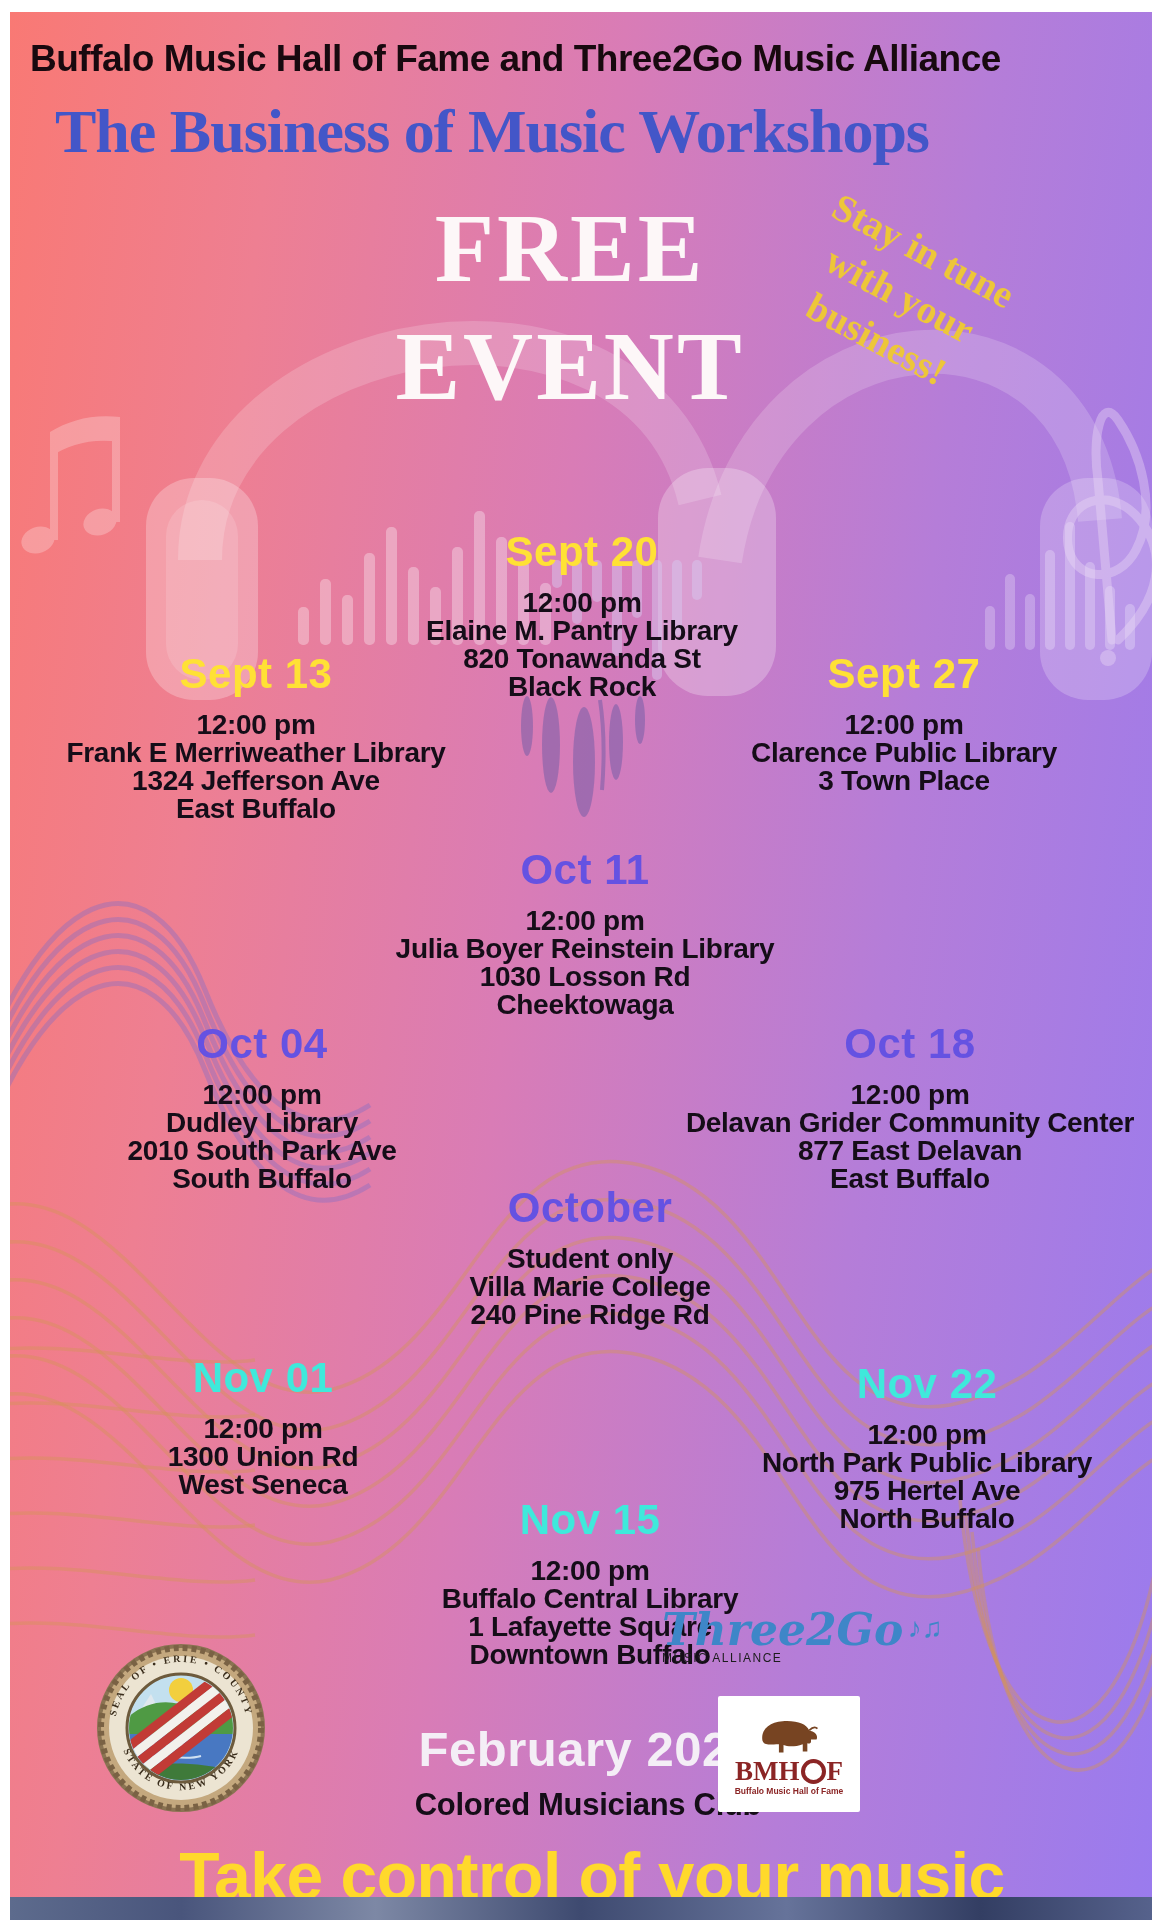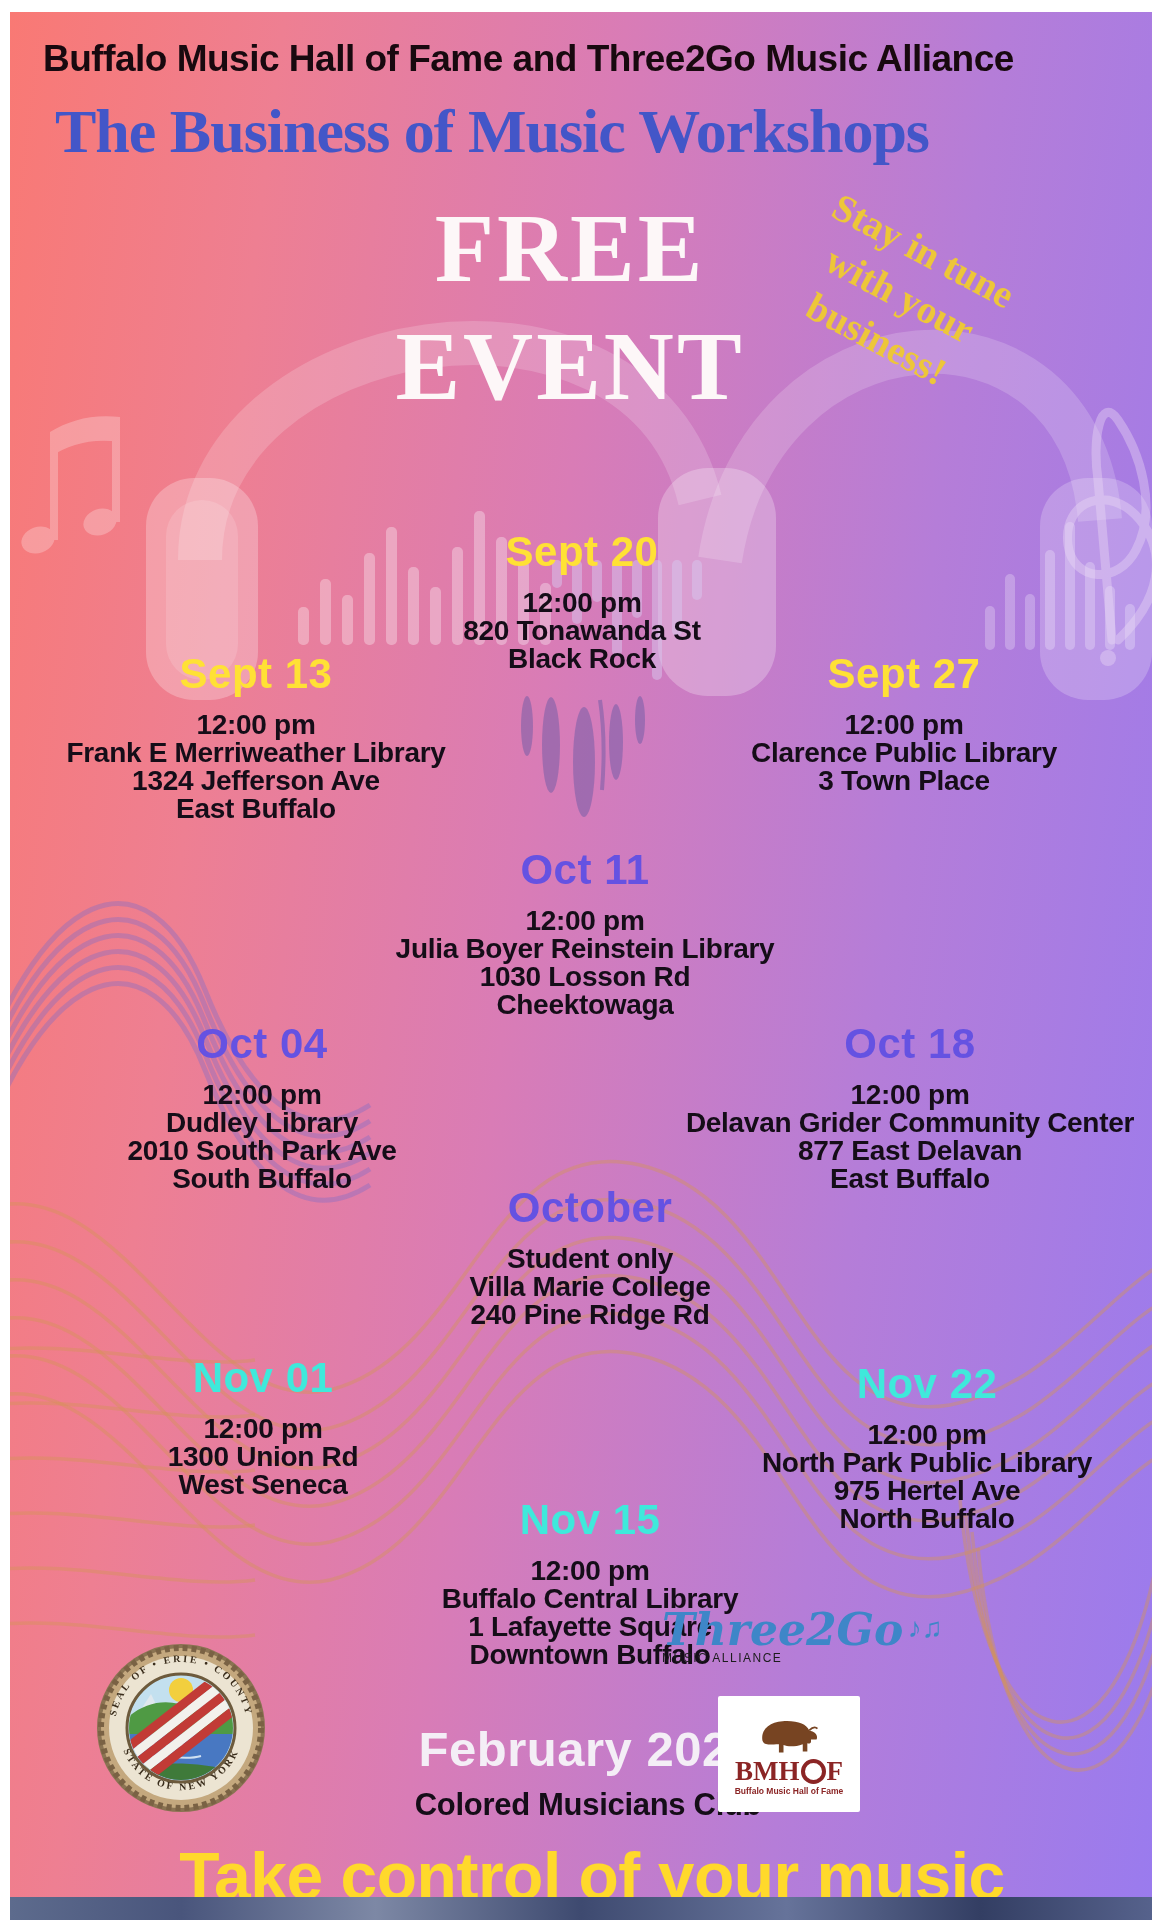--- a/index.html
+++ b/index.html
@@ -4,21 +4,21 @@
 <style>
   html,body{margin:0;padding:0;}
   body{width:1165px;height:1920px;position:relative;background:#ffffff;overflow:hidden;
        font-family:"Liberation Sans",sans-serif;}
   .abs{position:absolute;}
   .poster{position:absolute;left:10px;top:12px;width:1142px;height:1885px;overflow:hidden;
           background:linear-gradient(97deg,#f97974 0%,#ee7f92 20%,#d97cb6 45%,#b57dd8 72%,#9a7bee 100%);}
   svg.deco{position:absolute;left:-10px;top:-12px;width:1165px;height:1920px;display:block;}
 
   .org-line{left:20px;top:26px;width:920px;text-align:center;font-size:37px;font-weight:600;
-            color:#18090f;letter-spacing:-0.5px;white-space:nowrap;margin-left:13px;}
+            color:#18090f;letter-spacing:-0.5px;white-space:nowrap;}
   .title{left:18px;top:84px;width:928px;text-align:center;font-family:"Liberation Serif",serif;
          font-size:62px;font-weight:700;letter-spacing:-1px;white-space:nowrap;}
   .hero-word{left:350px;top:188px;width:420px;text-align:center;font-family:"Liberation Serif",serif;
              font-size:97px;font-weight:700;color:#fdf7f8;letter-spacing:3px;line-height:1;}
   .hero-word.second{top:306px;}
   .tagline{left:740px;top:208px;width:300px;transform:rotate(28deg);text-align:center;
            font-family:"Liberation Serif",serif;font-size:39px;font-weight:700;line-height:1.28;}
 
   .event{position:absolute;width:520px;text-align:center;}
   .event-date{font-size:42px;font-weight:800;letter-spacing:.5px;margin-bottom:15px;line-height:1.05;}
@@ -156,20 +156,21 @@
   <div class="abs hero-word second">EVENT</div>
   <div class="abs tagline" style="color: rgb(237, 198, 57);">
     <div>Stay in tune</div>
     <div>with your</div>
     <div>business!</div>
   </div>
 
   <div class="event" style="left:312px;top:518px">
     <div class="event-date" style="color: rgb(255, 225, 53);">Sept 20</div>
     <div class="event-line">12:00 pm</div>
+    <div class="event-line">Elaine M. Pantry Library</div>
     <div class="event-line">820 Tonawanda St</div>
     <div class="event-line">Black Rock</div>
   </div>
 
   <div class="event" style="left:-14px;top:640px">
     <div class="event-date" style="color: rgb(255, 225, 53);">Sept 13</div>
     <div class="event-line">12:00 pm</div>
     <div class="event-line">Frank E Merriweather Library</div>
     <div class="event-line">1324 Jefferson Ave</div>
     <div class="event-line">East Buffalo</div>

